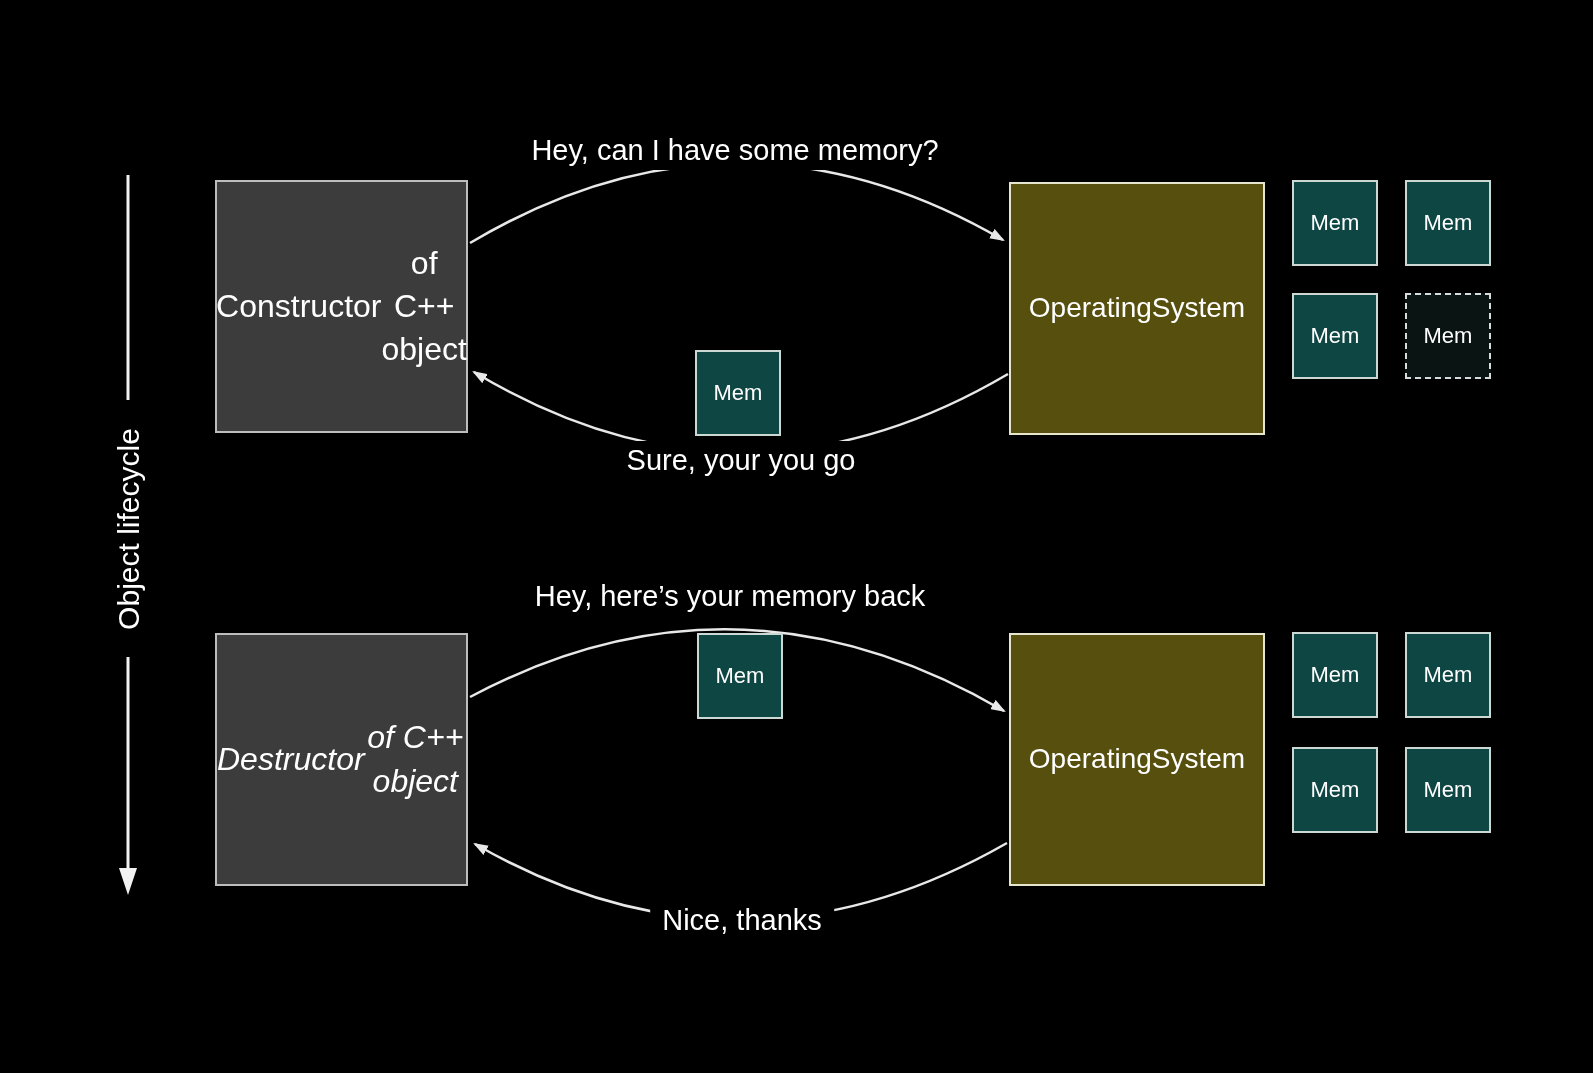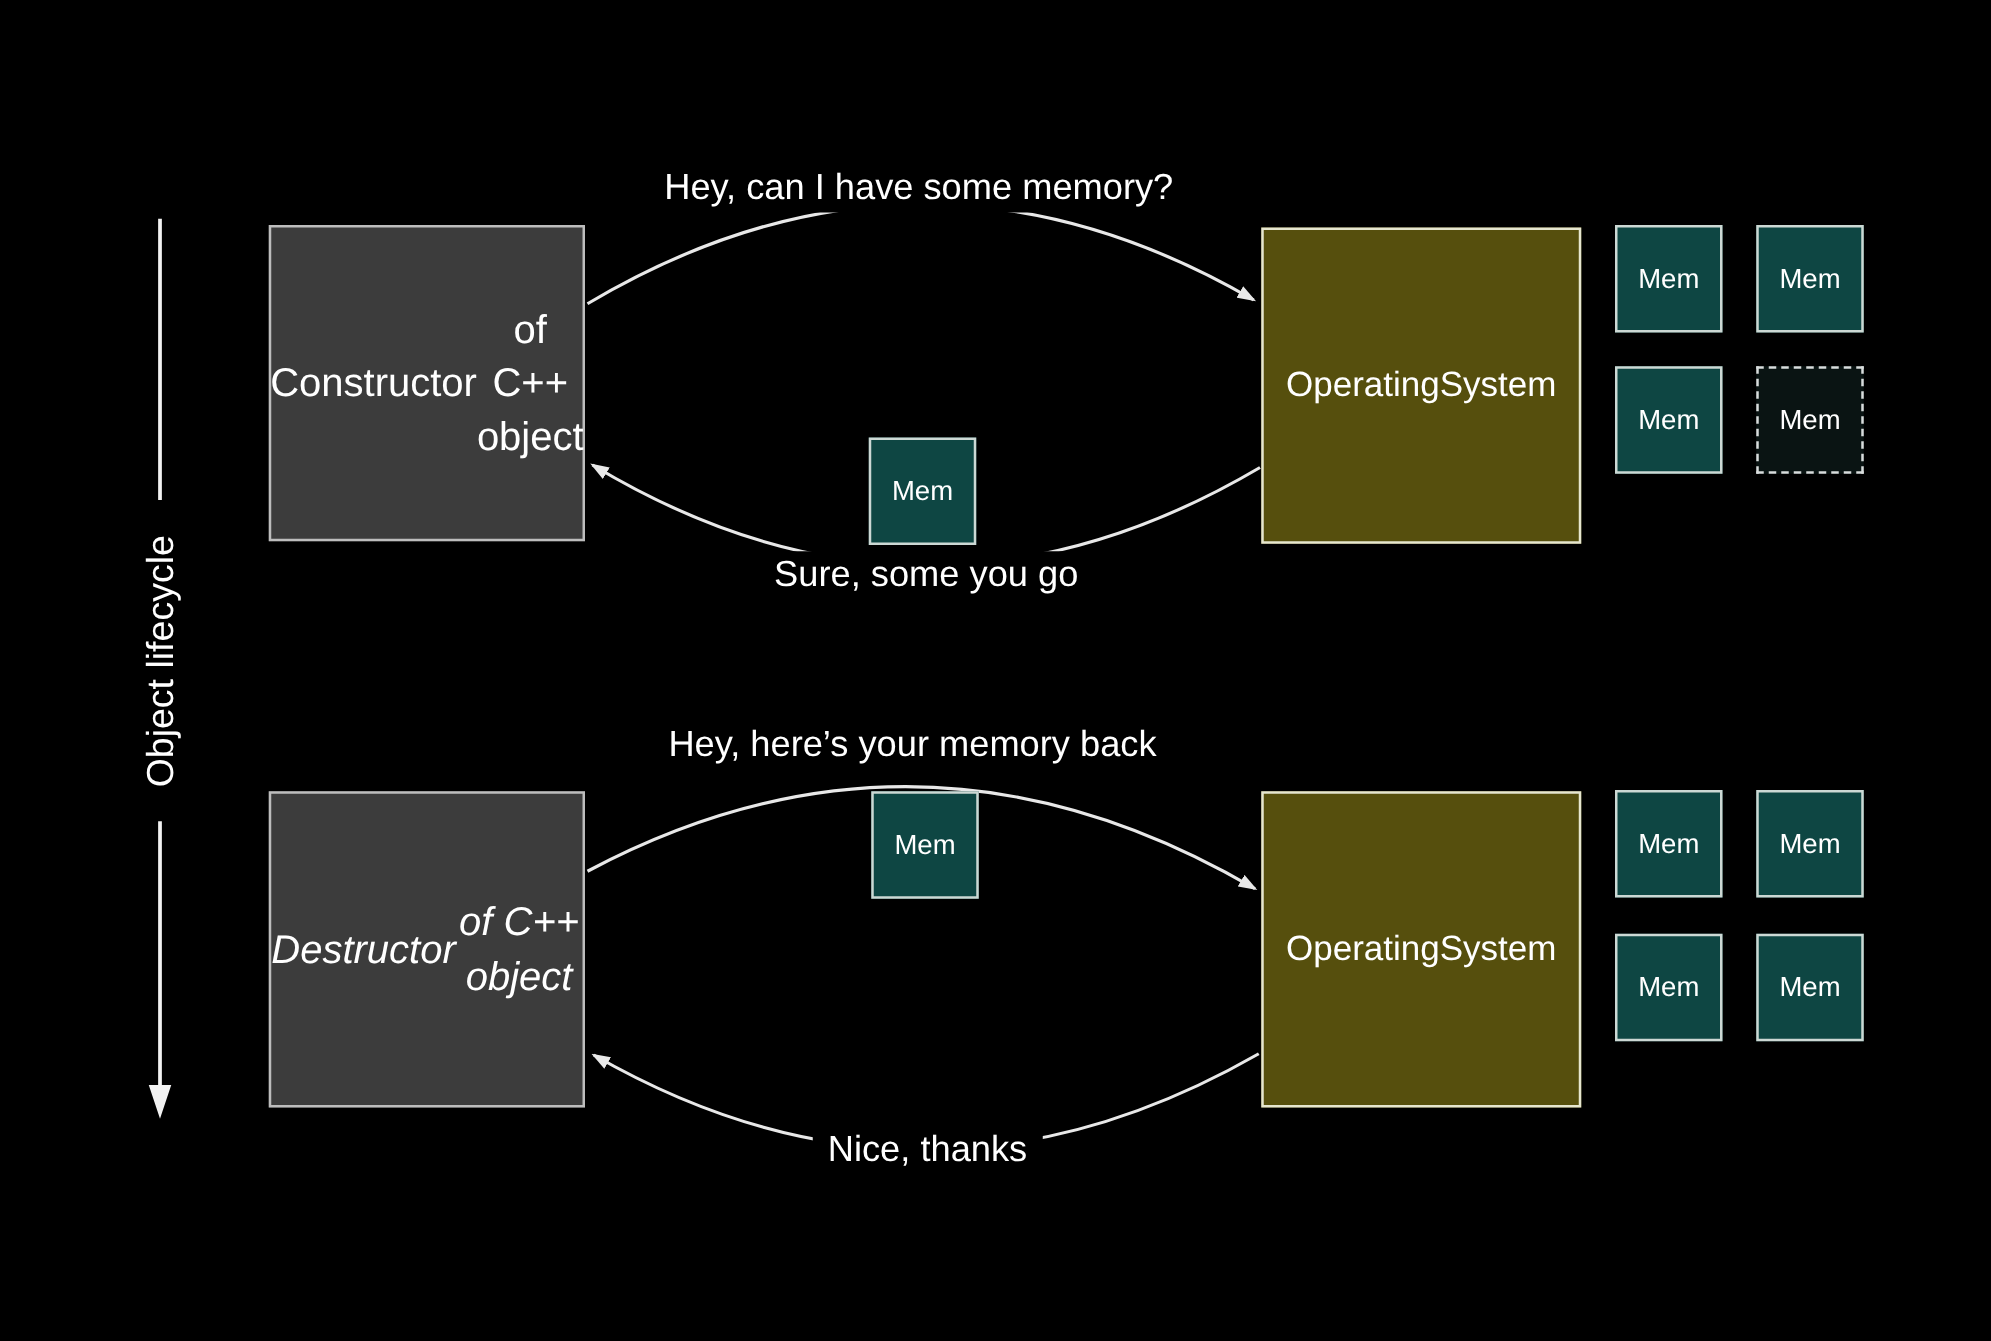--- a/index.html
+++ b/index.html
@@ -126,21 +126,21 @@
     <span class="line2">of C++ object</span>
   </div>
 
   <div class="box os-box os-top">
     <span class="line1">Operating</span>
     <span class="line2">System</span>
   </div>
 
   <div class="speech" style="left:735px; top:131px;">Hey, can I have some memory?</div>
 
-  <div class="speech" style="left:741px; top:441px;">Sure, some you go</div>
+  <div class="speech" style="left:741px; top:441px;">Sure, your you go</div>
 
   <div class="mem" style="left:695px; top:350px;">
     <span>Mem</span>
   </div>
 
   <div class="mem" style="left:1292px; top:180px;">
     <span>Mem</span>
   </div>
   <div class="mem" style="left:1405px; top:180px;">
     <span>Mem</span>

